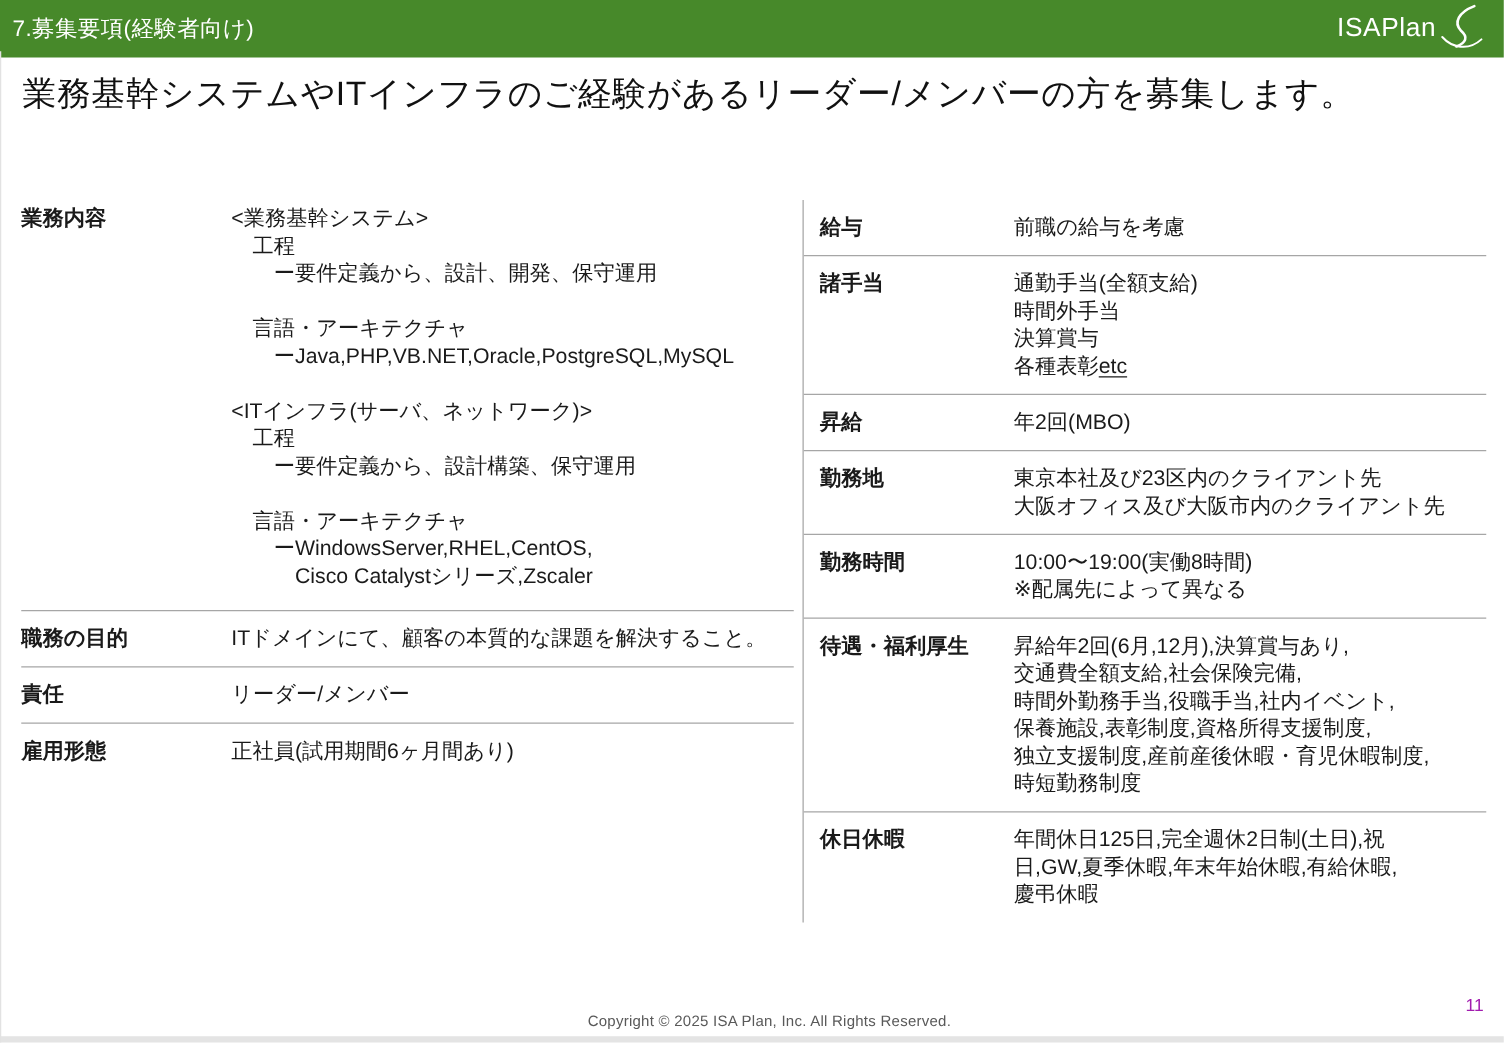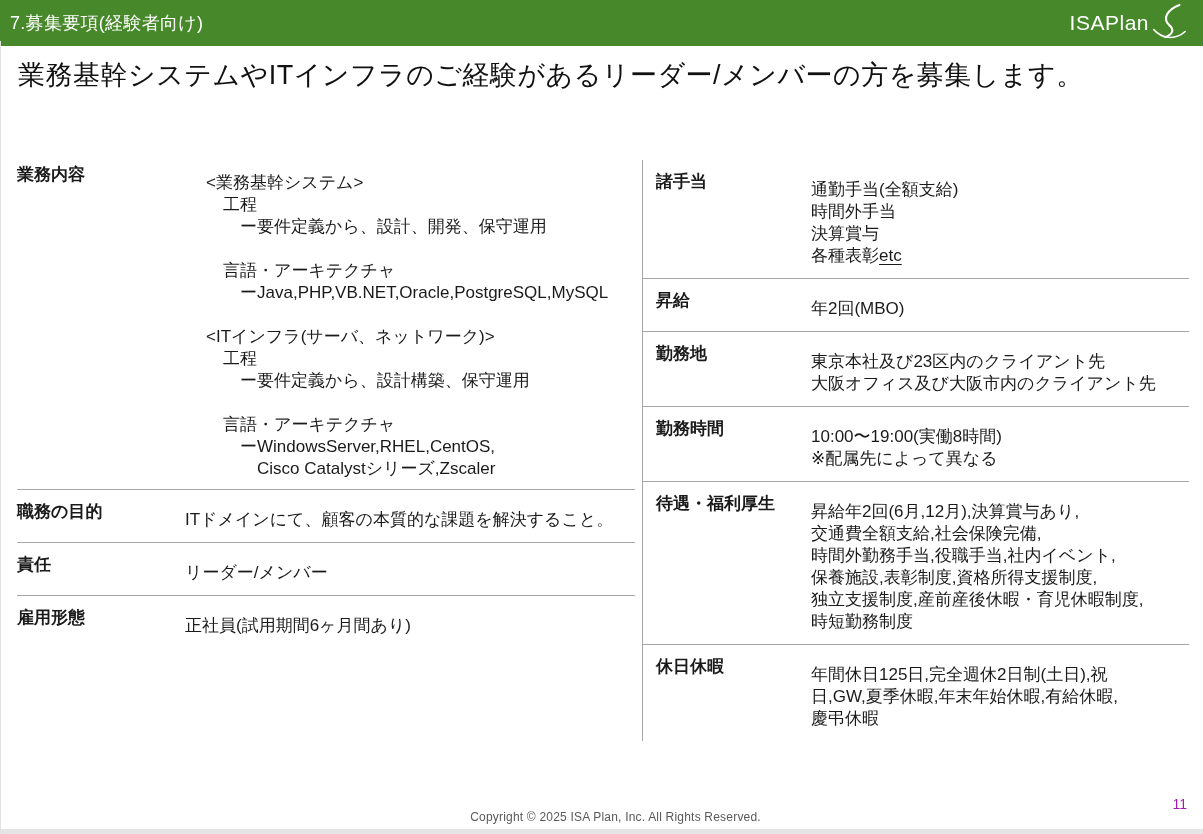--- a/index.html
+++ b/index.html
@@ -28,25 +28,25 @@
     font-size:27px; color:#111111; letter-spacing:.5px; white-space:nowrap;
   }
 
   
   .table { position:absolute; top:160px; font-size:17px; line-height:22px; }
   .table.left  { left:17px;  width:618px; }
   .table.right { left:642px; width:546px; border-left:1px solid #a6a6a6; }
 
   .row { display:flex; align-items:flex-start; padding:11px 0; border-bottom:1px solid #a6a6a6; }
   .table .row:last-child { border-bottom:none; }
-  .table.left .row:first-child { padding-top:4px; padding-bottom:9px;gap:21px; }
+  .table.left .row:first-child { padding-top:4px; padding-bottom:16px; }
 
   .row .label { flex:0 0 168px; font-weight:bold; box-sizing:border-box; }
   .table.right .row .label { flex:0 0 168px; padding-left:13px; }
-  .row .value { flex:1; white-space:pre-wrap;margin-top:8px; }
+  .row .value { flex:1; white-space:pre-wrap; }
   .table.right .row .value { margin-right:-12px; }
 
   .squiggle {
     text-decoration-line:underline;
     text-decoration-style:wavy;
     text-decoration-color:#e03c31;
     text-decoration-thickness:1px;
     text-underline-offset:3px;
     text-decoration:underline;
   }
@@ -101,20 +101,24 @@
       <div class="label">責任</div>
       <div class="value">リーダー/メンバー</div>
     </div>
     <div class="row">
       <div class="label">雇用形態</div>
       <div class="value">正社員(試用期間6ヶ月間あり)</div>
     </div>
   </div>
 <div class="table right">
     <div class="row">
+      <div class="label">給与</div>
+      <div class="value">前職の給与を考慮</div>
+    </div>
+    <div class="row">
       <div class="label">諸手当</div>
       <div class="value">通勤手当(全額支給)
 時間外手当
 決算賞与
 各種表彰<span class="squiggle">etc</span></div>
     </div>
     <div class="row">
       <div class="label">昇給</div>
       <div class="value">年2回(MBO)</div>
     </div>

